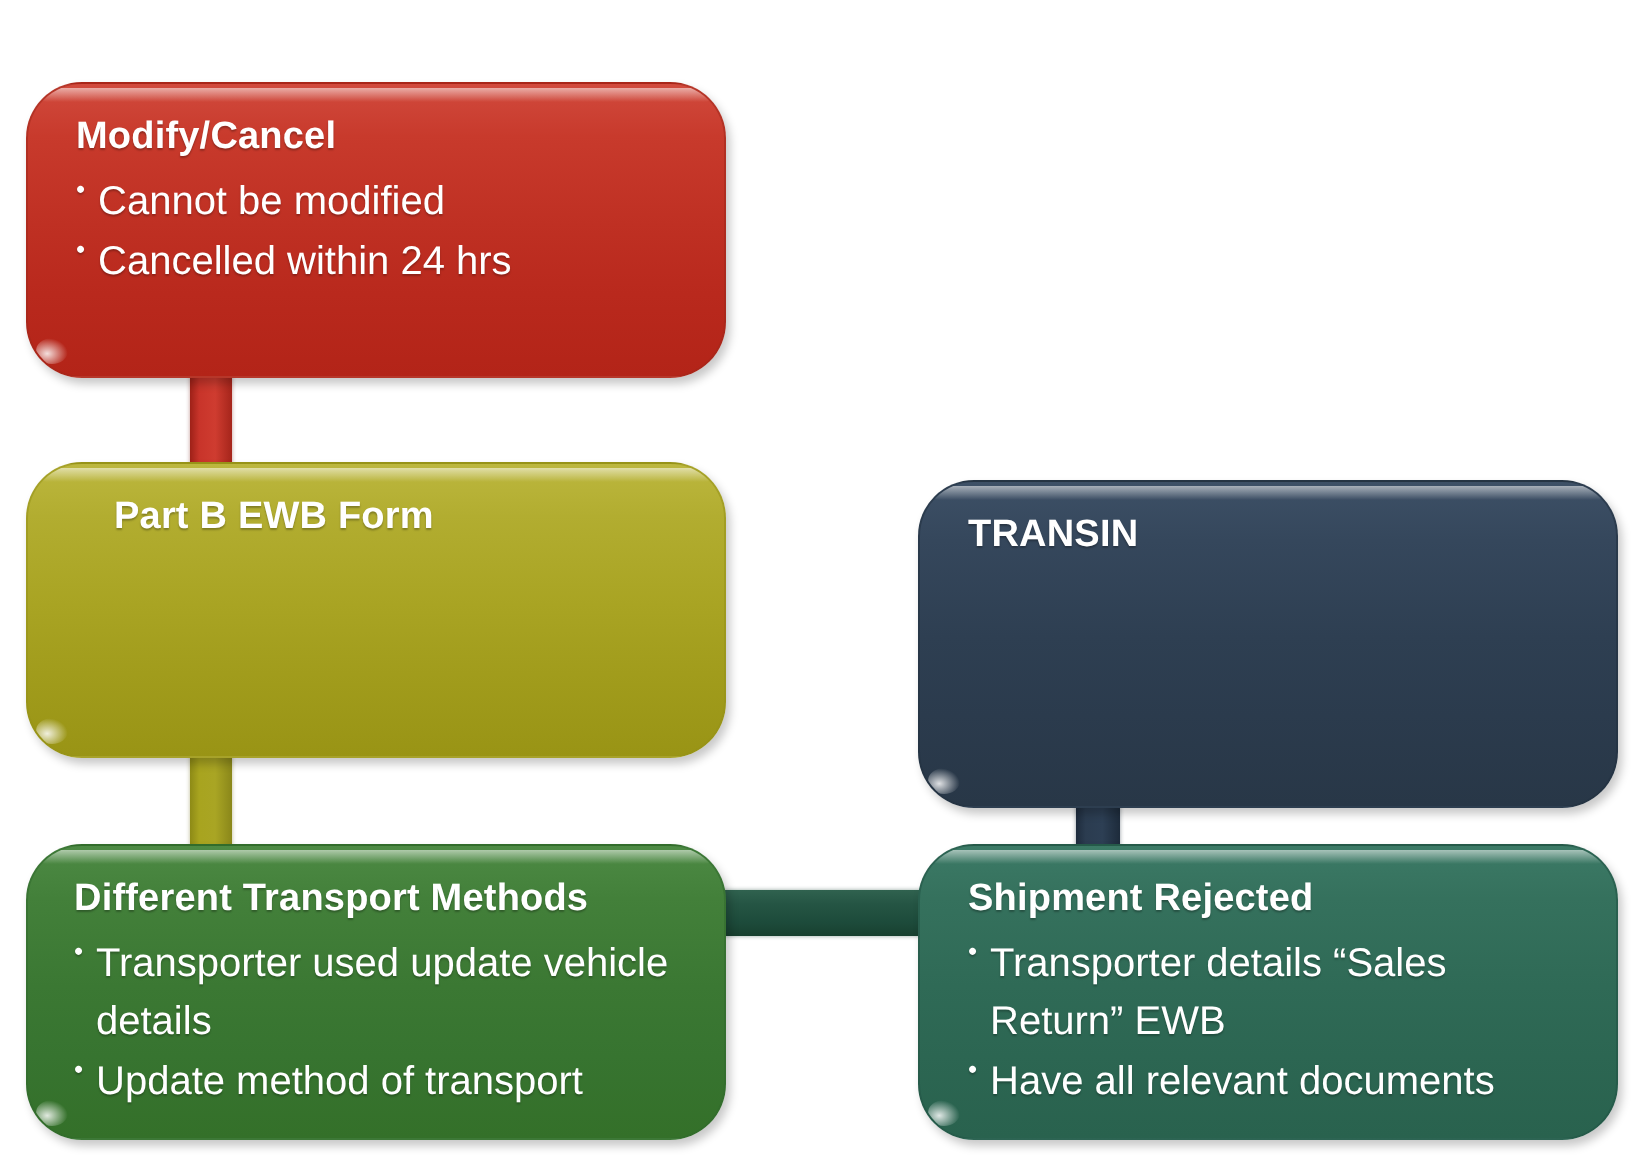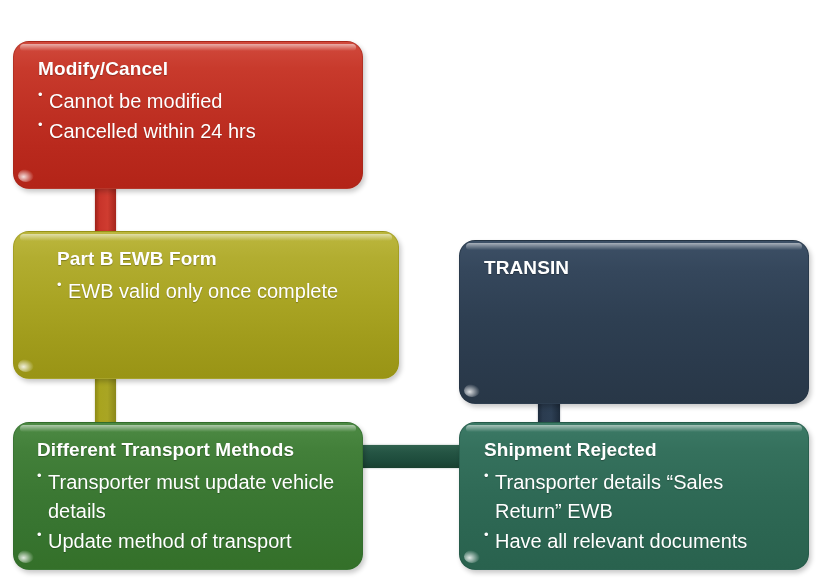--- a/index.html
+++ b/index.html
@@ -42,21 +42,21 @@
   }
   .conn-h-green {
     left: 356px; top: 445px; width: 112px; height: 23px;
     background: linear-gradient(to bottom, #30624f 0%, #255544 30%, #1d4b3b 70%, #18402f 100%);
     box-shadow: 0 0 2px rgba(20,60,45,0.45);
   }
 
   
   .card {
     position: absolute;
-    border-radius: 16px;
+    border-radius: 28px;
     box-sizing: border-box;
     padding: 16px 20px 10px 24px;
     color: #ffffff;
     overflow: hidden;
     box-shadow: 2px 3px 5px rgba(0,0,0,0.22);
   }
   .card::before {
     
     content: "";
     position: absolute;
@@ -105,21 +105,21 @@
     font-size: 13px;
   }
 
   
   .card-red {
     left: 13px; top: 41px; width: 350px; height: 148px;
     background: linear-gradient(to bottom, #d14a3d 0%, #c83a2c 18%, #bf3023 48%, #b9291d 72%, #b32418 100%);
     border: 1px solid rgba(160,40,28,0.55);
   }
   .card-olive {
-    left: 13px; top: 231px; width: 386px; height: 148px;
+    left: 13px; top: 231px; width: 350px; height: 148px;
     background: linear-gradient(to bottom, #bcb73e 0%, #b2ad30 18%, #a9a423 48%, #a19c1c 72%, #999415 100%);
     border: 1px solid rgba(150,145,25,0.55);
     padding-left: 43px;
   }
   .card-green {
     left: 13px; top: 422px; width: 350px; height: 148px;
     background: linear-gradient(to bottom, #4d8a44 0%, #43803a 18%, #3b7833 48%, #377430 72%, #347029 100%);
     border: 1px solid rgba(50,105,45,0.55);
     padding-left: 23px;
   }
@@ -148,28 +148,27 @@
     <div class="title">Modify/Cancel</div>
     <ul>
       <li>Cannot be modified</li>
       <li>Cancelled within 24 hrs</li>
     </ul>
   </div>
 
   <div class="card card-olive">
     <div class="title">Part B EWB Form</div>
     <ul>
-      <li>EWB valid only once complete</li>
     </ul>
   </div>
 
   <div class="card card-green">
     <div class="title">Different Transport Methods</div>
     <ul>
-      <li>Transporter must update vehicle details</li>
+      <li>Transporter used update vehicle details</li>
       <li>Update method of transport</li>
     </ul>
   </div>
 
   <div class="card card-navy">
     <div class="title">TRANSIN</div>
     <ul>
     </ul>
   </div>
 

